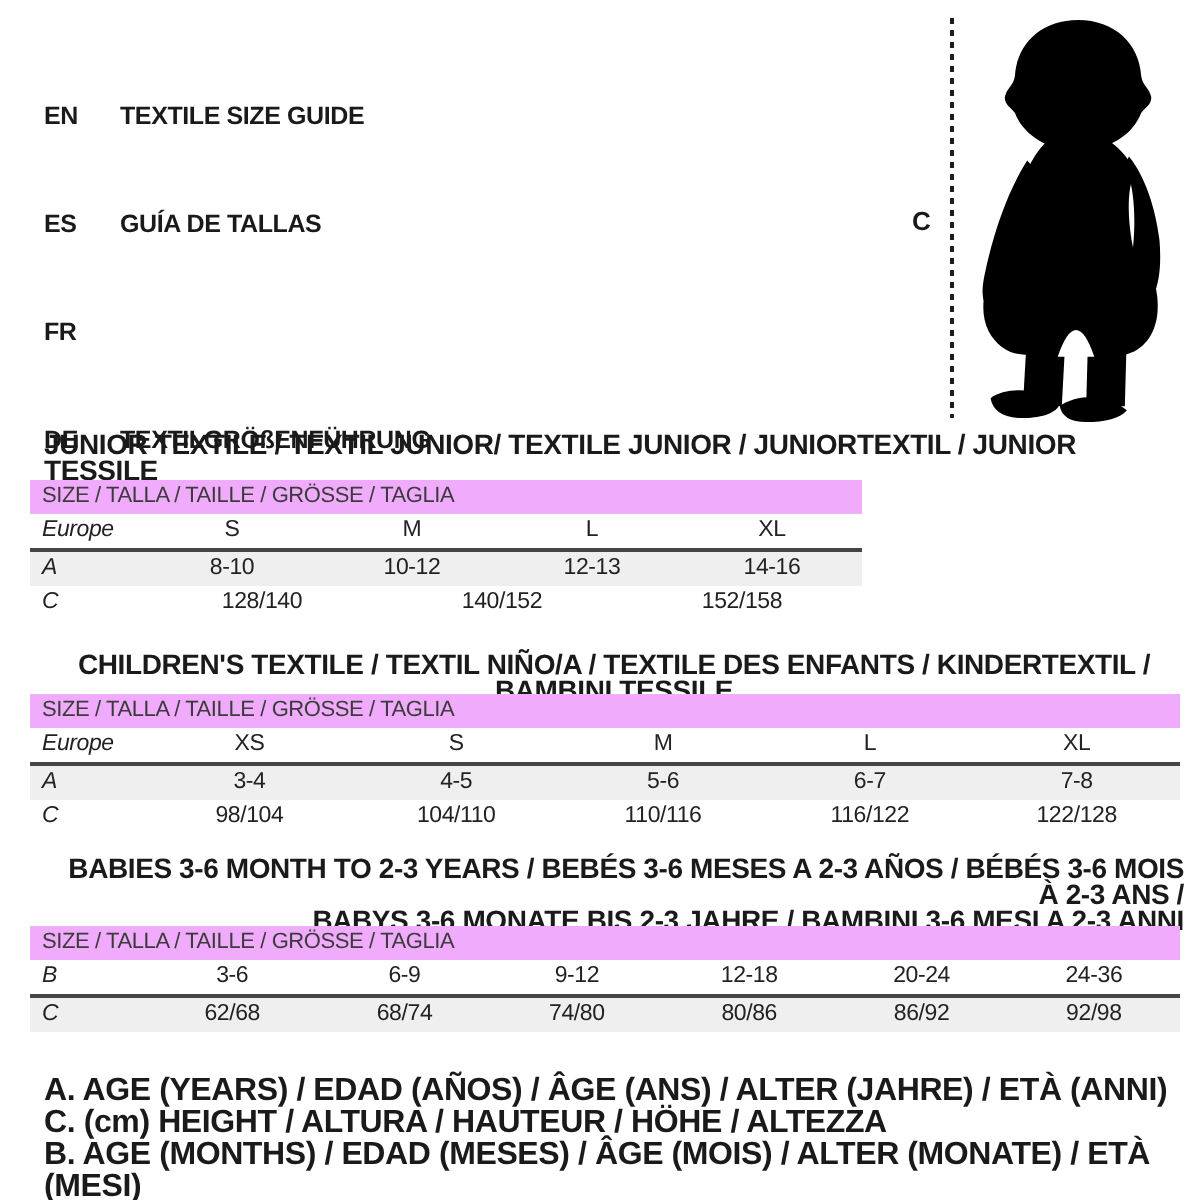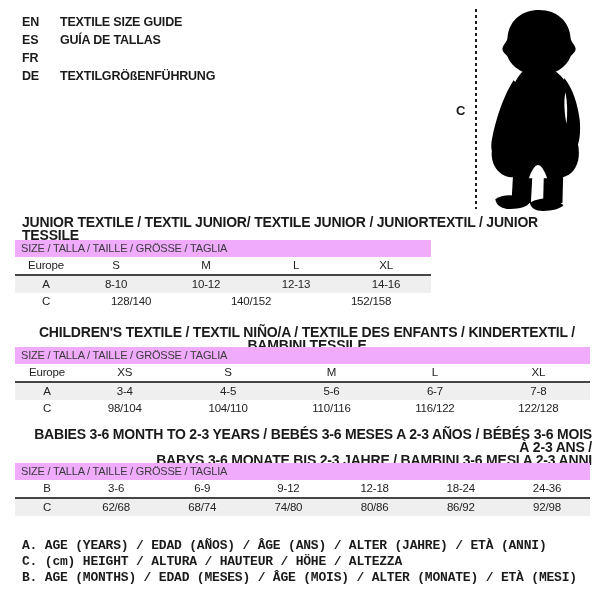--- a/index.html
+++ b/index.html
@@ -2,44 +2,44 @@
 <html><head>
 <meta charset="utf-8">
 <style>
   html,body{margin:0;padding:0;background:#fff;}
   #canvas{
     position:relative;width:600px;height:600px;background:#ffffff;overflow:hidden;
     font-family:"Liberation Sans",sans-serif;color:#1a1a1a;
   }
   
   .lang-list{position:absolute;left:22px;top:13px;}
-  .lang-row{display:flex;height:18px;line-height:18px;font-weight:700;font-size:12.5px;letter-spacing:-0.2px;}
+  .lang-row{display:flex;height:18px;line-height:18px;font-weight:700;font-size:12.5px;letter-spacing:-0.2px;margin-top:36px;}
   .lang-code{width:38px;flex:0 0 38px;}
   
   .figure{position:absolute;left:450px;top:5px;width:148px;height:212px;}
   .dash-line{position:absolute;left:25px;top:4px;width:2px;height:200px;
     background:repeating-linear-gradient(to bottom,#1c1c1c 0 3px,transparent 3px 6px);}
   .figure-label{position:absolute;left:6px;top:98px;font-weight:700;font-size:13px;}
   .figure svg{position:absolute;left:29px;top:2px;}
   
   .tbl-title{position:absolute;left:22px;font-weight:700;font-size:14px;letter-spacing:-0.2px;line-height:13px;white-space:pre-line;width:570px;}
   #t1-title{top:216px;} #t2-title{top:326px;text-align:center;} #t3-title{top:428px;text-align:right;}
   
   .size-table{position:absolute;left:15px;}
   #t1{top:240px;width:416px;} #t2{top:347px;width:575px;} #t3{top:463px;width:575px;}
   .bar{height:17px;line-height:17px;background:#f0abfc;color:#3b3b3b;font-size:11px;padding-left:6px;letter-spacing:-0.2px;}
   .trow{display:flex;height:17px;line-height:17px;font-size:11.5px;color:#222;letter-spacing:-0.2px;}
   .trow.first{border-bottom:2px solid #454545;}
   .trow.stripe{background:#efefef;}
-  .trow .lbl{flex:0 0 auto;padding-left:6px;text-align:center;}
+  .trow .lbl{flex:0 0 auto;padding-left:6px;text-align:left;font-style:italic;}
   #t1 .lbl{width:50px;} #t2 .lbl,#t3 .lbl{width:52px;}
   .trow .cell{flex:1;text-align:center;}
   
   .footnotes{position:absolute;left:22px;top:538px;}
-  .footnote{height:16px;line-height:16px;font-weight:700;font-size:13px;letter-spacing:-0.2px;font-family:Liberation Mono, monospace;}
+  .footnote{height:16px;line-height:16px;font-weight:700;font-size:16px;letter-spacing:-0.2px;}
 </style>
 </head>
 <body>
 
 <div id="canvas">
 
   <div class="lang-list" id="lang-list">
       <div class="lang-row">
         <span class="lang-code">EN</span>
         <span class="lang-label">TEXTILE SIZE GUIDE</span>
@@ -147,21 +147,21 @@
 BABYS 3-6 MONATE BIS 2-3 JAHRE / BAMBINI 3-6 MESI A 2-3 ANNI</div>
   <div class="size-table" id="t3">
     <div class="bar">SIZE / TALLA / TAILLE / GRÖSSE / TAGLIA</div>
     <div class="rows">
         <div class="trow first">
           <span class="lbl">B</span>
           <span class="cell">3-6</span>
           <span class="cell">6-9</span>
           <span class="cell">9-12</span>
           <span class="cell">12-18</span>
-          <span class="cell">18-24</span>
+          <span class="cell">20-24</span>
           <span class="cell">24-36</span>
         </div>
         <div class="trow stripe">
           <span class="lbl">C</span>
           <span class="cell">62/68</span>
           <span class="cell">68/74</span>
           <span class="cell">74/80</span>
           <span class="cell">80/86</span>
           <span class="cell">86/92</span>
           <span class="cell">92/98</span>

